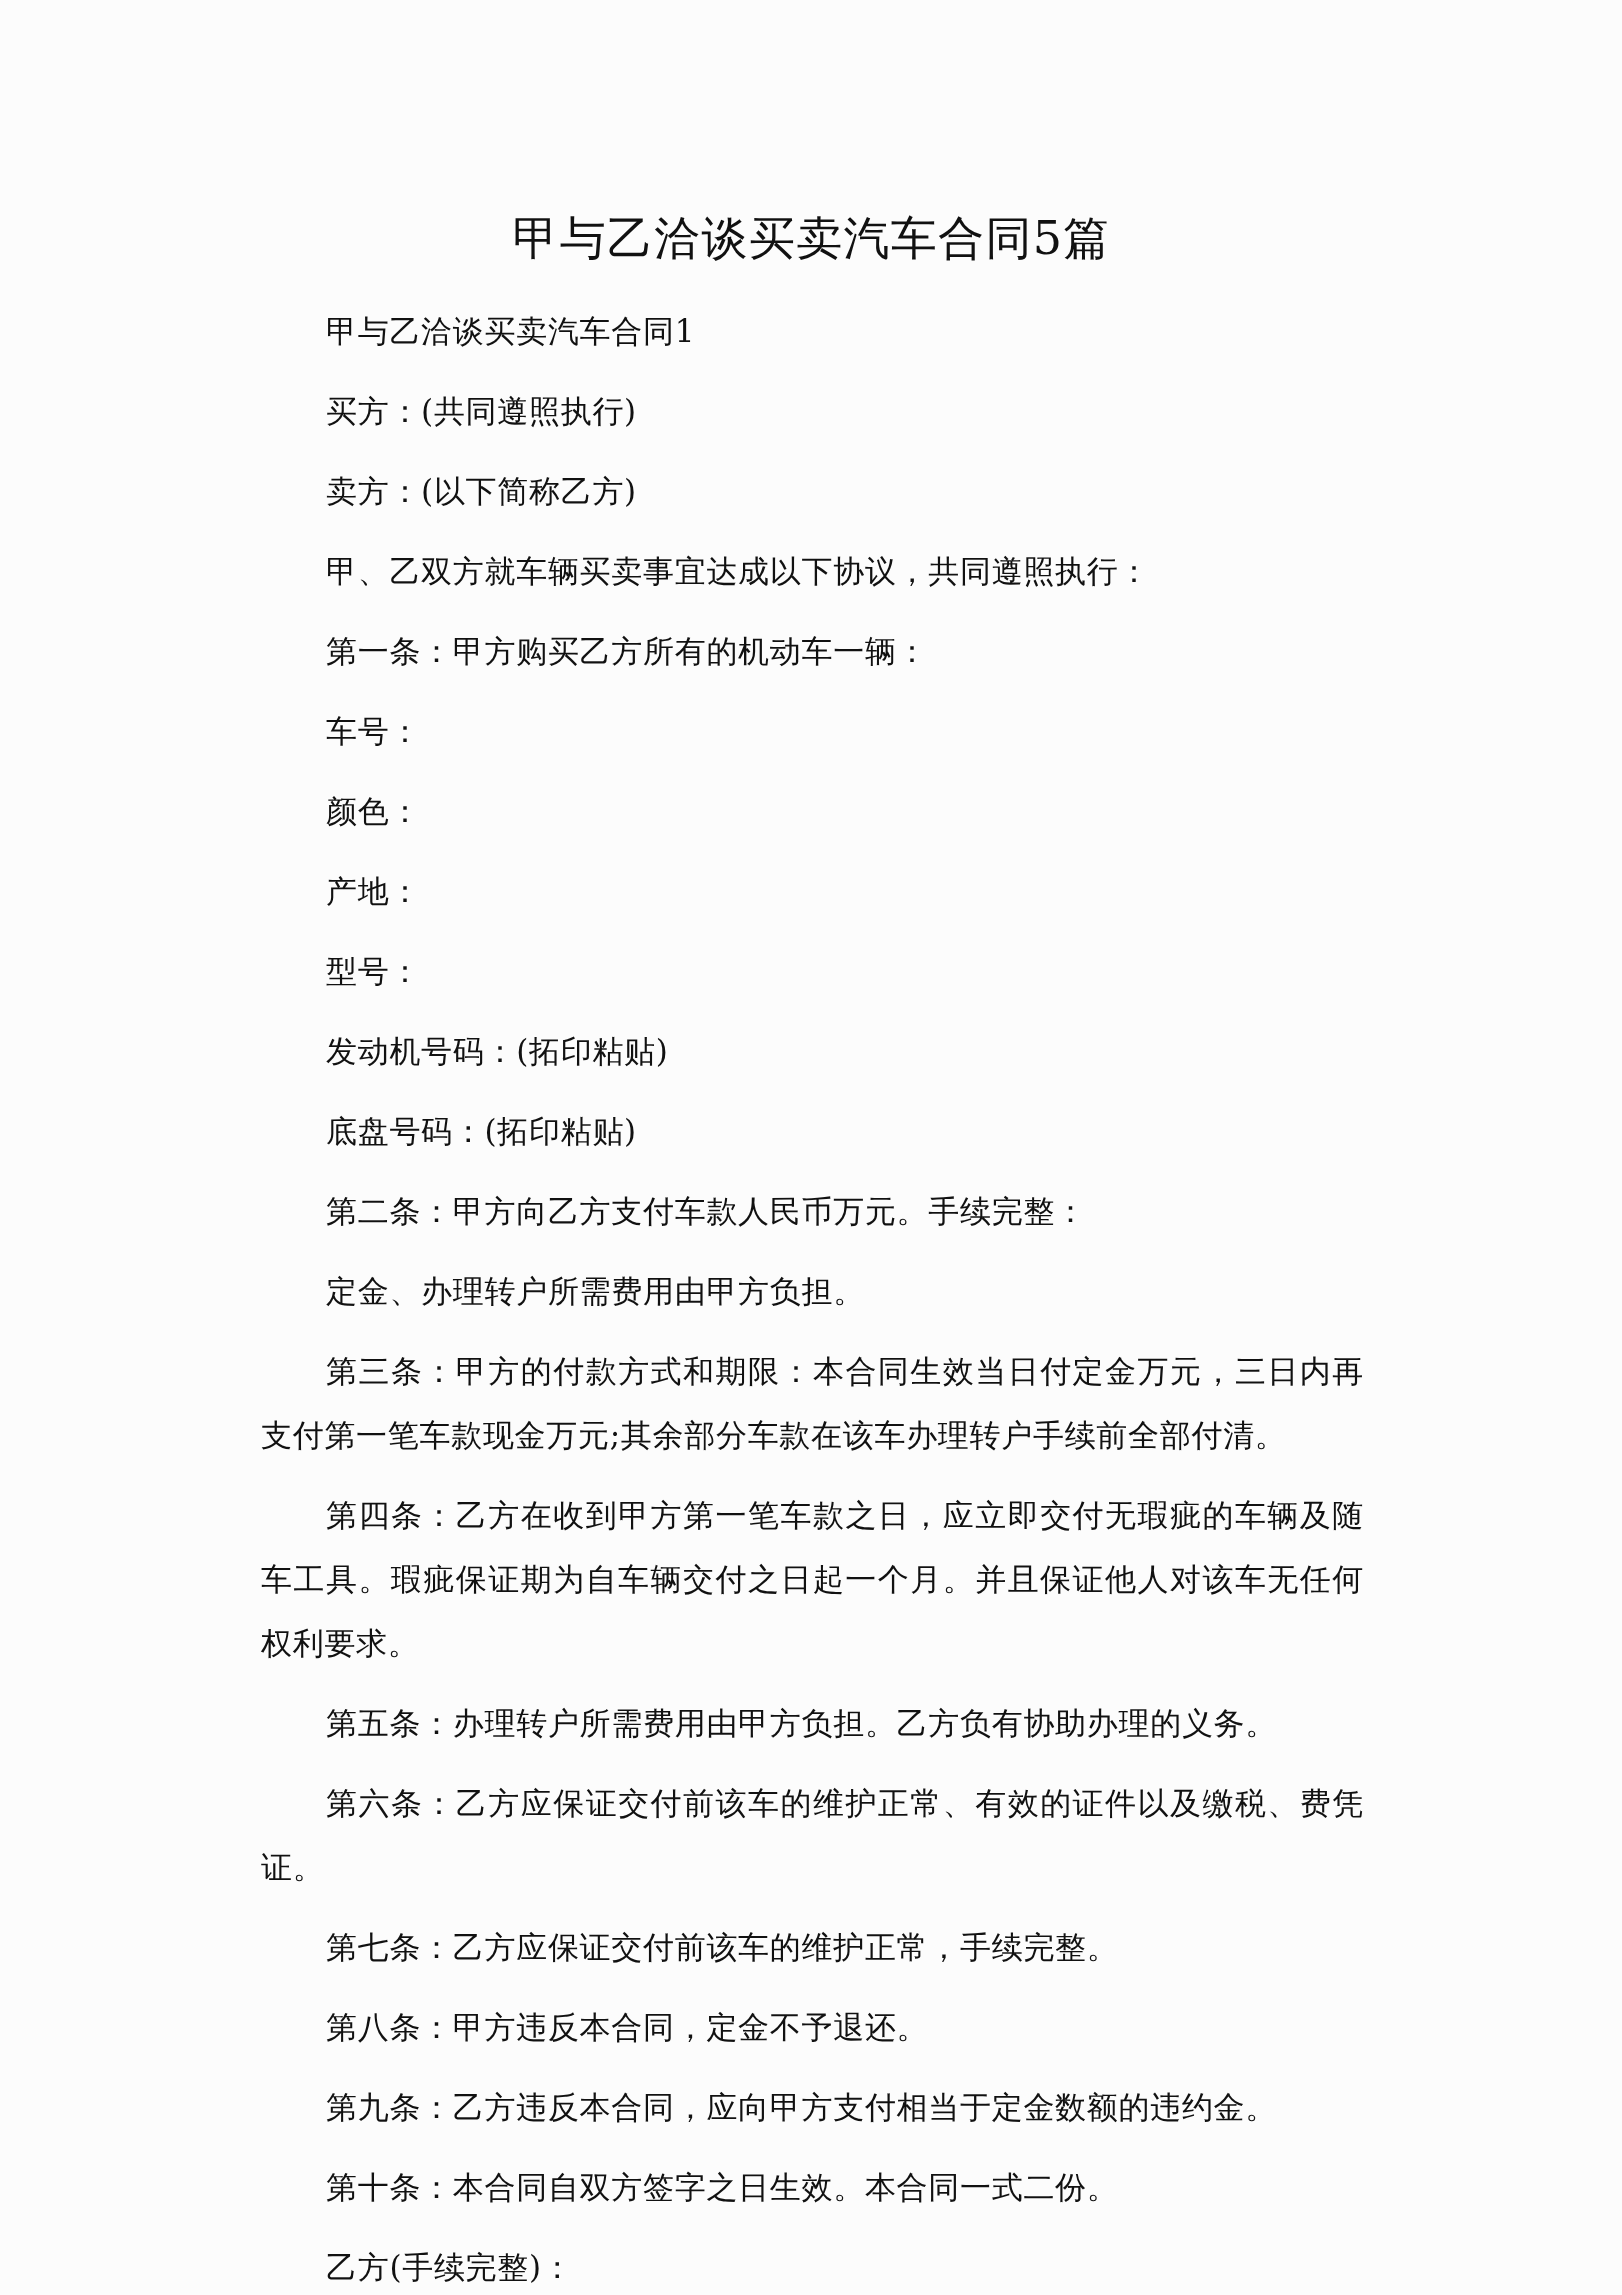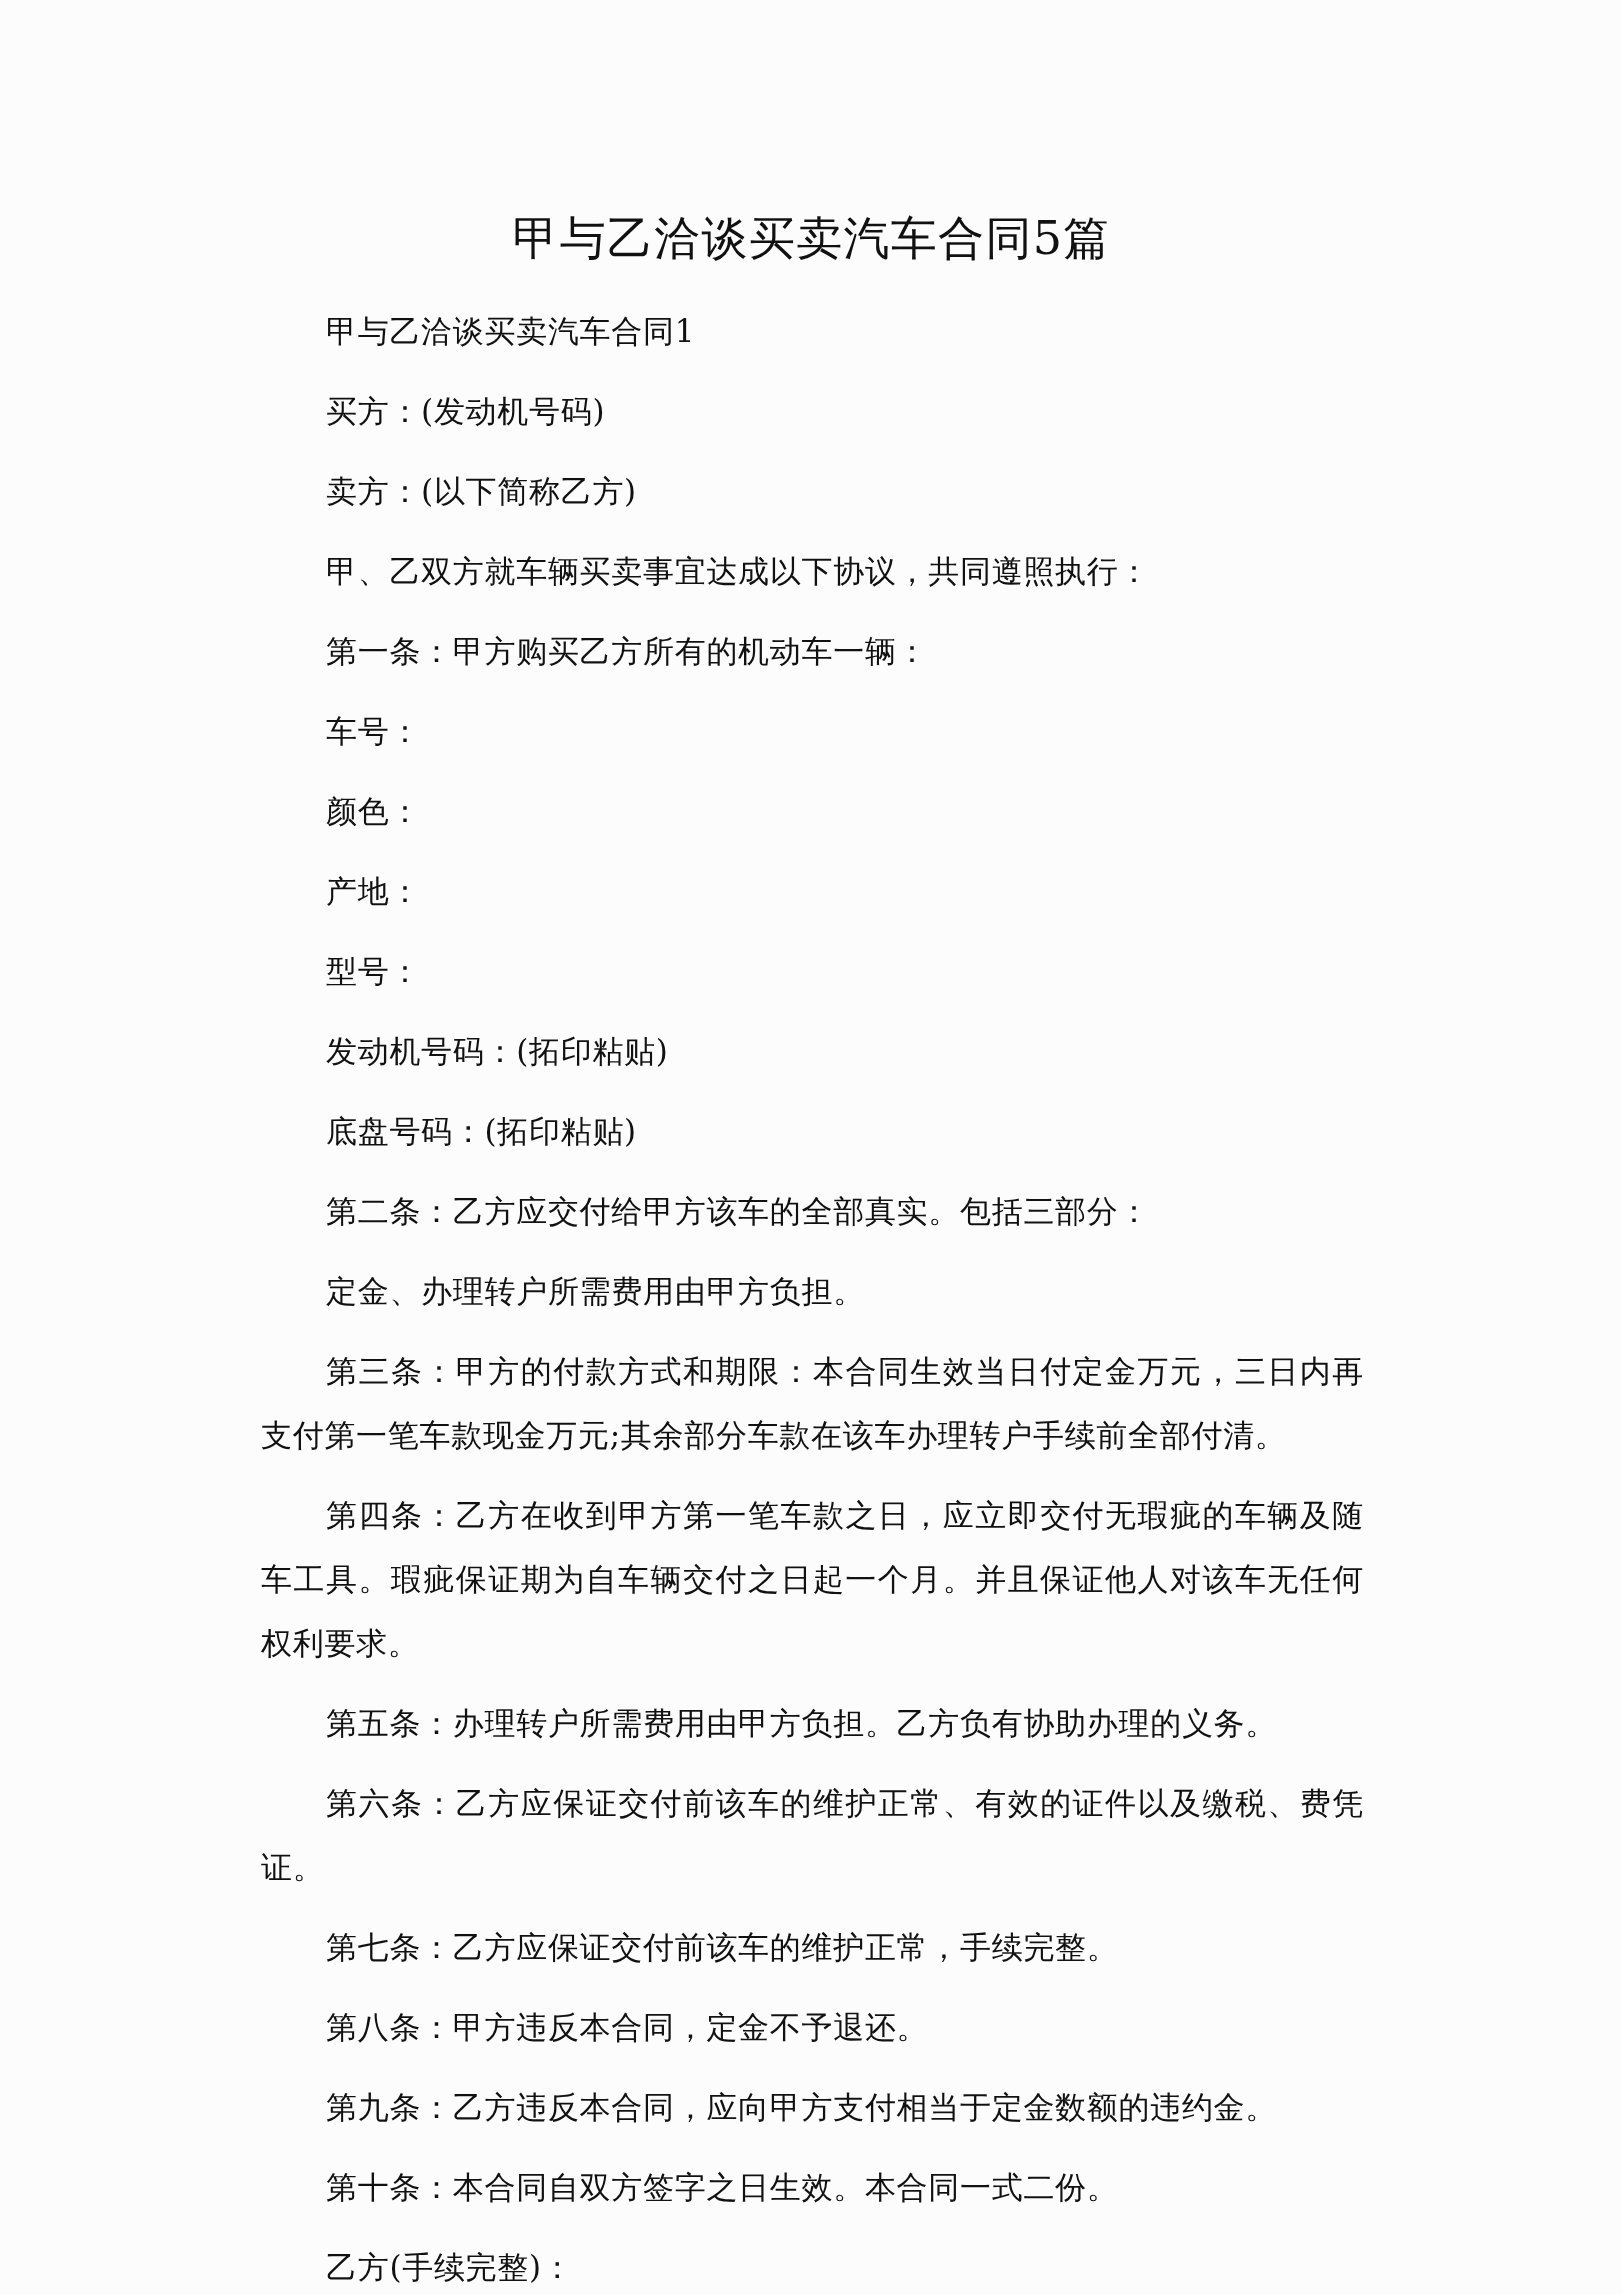--- a/index.html
+++ b/index.html
@@ -53,31 +53,31 @@
   }
 </style>
 </head>
 <body>
 
 <div class="page">
   <h1 class="title">甲与乙洽谈买卖汽车合同5篇</h1>
 
   <div class="body">
     <p class="para">甲与乙洽谈买卖汽车合同1</p>
-    <p class="para">买方：(发动机号码)</p>
+    <p class="para">买方：(共同遵照执行)</p>
     <p class="para">卖方：(以下简称乙方)</p>
     <p class="para">甲、乙双方就车辆买卖事宜达成以下协议，共同遵照执行：</p>
     <p class="para">第一条：甲方购买乙方所有的机动车一辆：</p>
     <p class="para">车号：</p>
     <p class="para">颜色：</p>
     <p class="para">产地：</p>
     <p class="para">型号：</p>
     <p class="para">发动机号码：(拓印粘贴)</p>
     <p class="para">底盘号码：(拓印粘贴)</p>
-    <p class="para">第二条：乙方应交付给甲方该车的全部真实。包括三部分：</p>
+    <p class="para">第二条：甲方向乙方支付车款人民币万元。手续完整：</p>
     <p class="para">定金、办理转户所需费用由甲方负担。</p>
     <p class="para">第三条：甲方的付款方式和期限：本合同生效当日付定金万元，三日内再支付第一笔车款现金万元;其余部分车款在该车办理转户手续前全部付清。</p>
     <p class="para">第四条：乙方在收到甲方第一笔车款之日，应立即交付无瑕疵的车辆及随车工具。瑕疵保证期为自车辆交付之日起一个月。并且保证他人对该车无任何权利要求。</p>
     <p class="para">第五条：办理转户所需费用由甲方负担。乙方负有协助办理的义务。</p>
     <p class="para">第六条：乙方应保证交付前该车的维护正常、有效的证件以及缴税、费凭证。</p>
     <p class="para">第七条：乙方应保证交付前该车的维护正常，手续完整。</p>
     <p class="para">第八条：甲方违反本合同，定金不予退还。</p>
     <p class="para">第九条：乙方违反本合同，应向甲方支付相当于定金数额的违约金。</p>
     <p class="para">第十条：本合同自双方签字之日生效。本合同一式二份。</p>
     <p class="para">乙方(手续完整)：</p>

